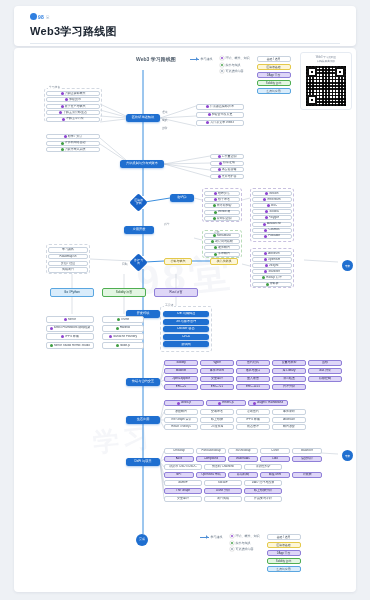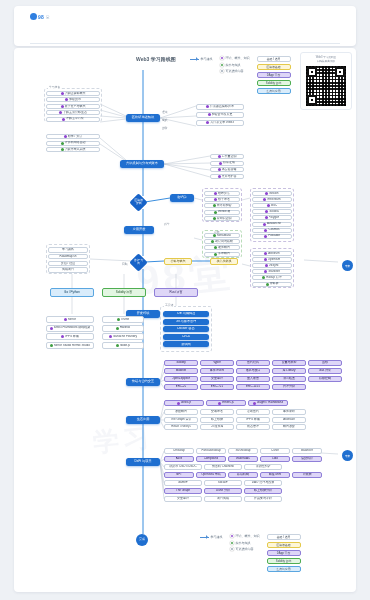--- a/index.html
+++ b/index.html
@@ -116,20 +116,21 @@
 <body>
 
 <div class="page">
 
   <div class="header-card">
     <div class="logo">
       <span class="logo-mark"></span>
       <span class="logo-text">98</span>
       <span class="logo-sub">堂</span>
     </div>
+    <div class="page-title">Web3学习路线图</div>
     <div class="title-rule"></div>
   </div>
 
   <div class="canvas">
     <div class="watermark">98堂</div>
     <div class="watermark w2">学习</div>
 
     <div class="diagram-title">Web3 学习路线图</div>
 
     <div class="qr-card">

